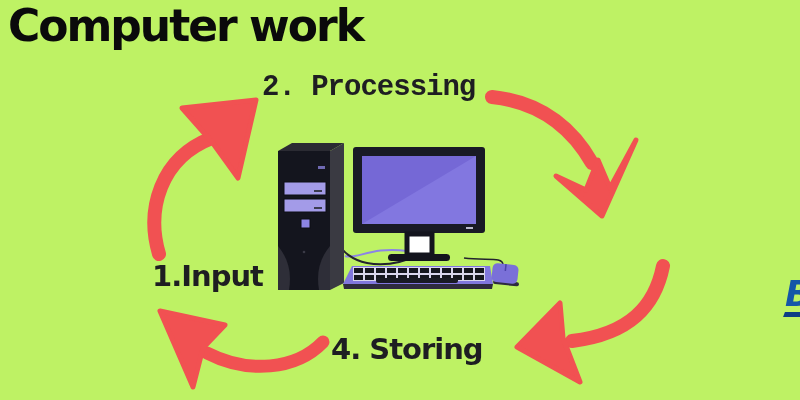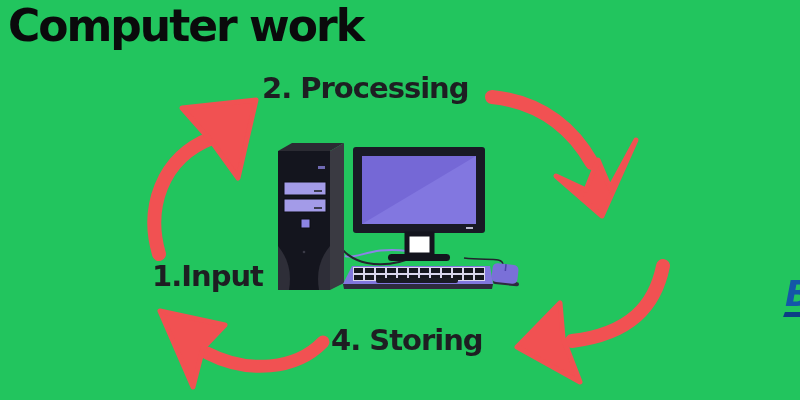--- a/index.html
+++ b/index.html
@@ -1,36 +1,36 @@
 <!DOCTYPE html>
 <html><head>
 <meta charset="utf-8">
 <style>
   html,body{margin:0;padding:0;background:#ffffff;}
   .stage{
     position:relative;
     width:800px;height:400px;
-    background:#22c55e;
+    background:#bef264;
     overflow:hidden;
     font-family:"DejaVu Sans","Liberation Sans",sans-serif;
   }
   .title{
     position:absolute;left:8px;top:0px;
     font-size:44px;font-weight:800;letter-spacing:-2px;
     color:#0a0a0b;white-space:nowrap;
   }
   .stage-label{
     position:absolute;
     font-size:29px;font-weight:700;letter-spacing:-1px;
     white-space:nowrap;
   }
-  .lbl-processing{left:262px;top:71px;}
+  .lbl-processing{left:262px;top:71px;font-family:Liberation Mono, monospace;}
   .lbl-output{left:545px;top:215px;}
   .lbl-input{left:116px;top:259px;}
-  .lbl-storing{left:331px;top:323px;}
+  .lbl-storing{left:331px;top:332px;}
   .diagram-svg{position:absolute;left:0;top:0;}
   .watermark{
     position:absolute;left:785px;top:277px;
     font-size:35px;font-weight:800;font-style:italic;
     line-height:1;white-space:nowrap;
   }
   .watermark-slab{
     position:absolute;left:784px;top:312px;
     width:18px;height:5px;background:#0c3e85;
     transform:skewX(-20deg);

